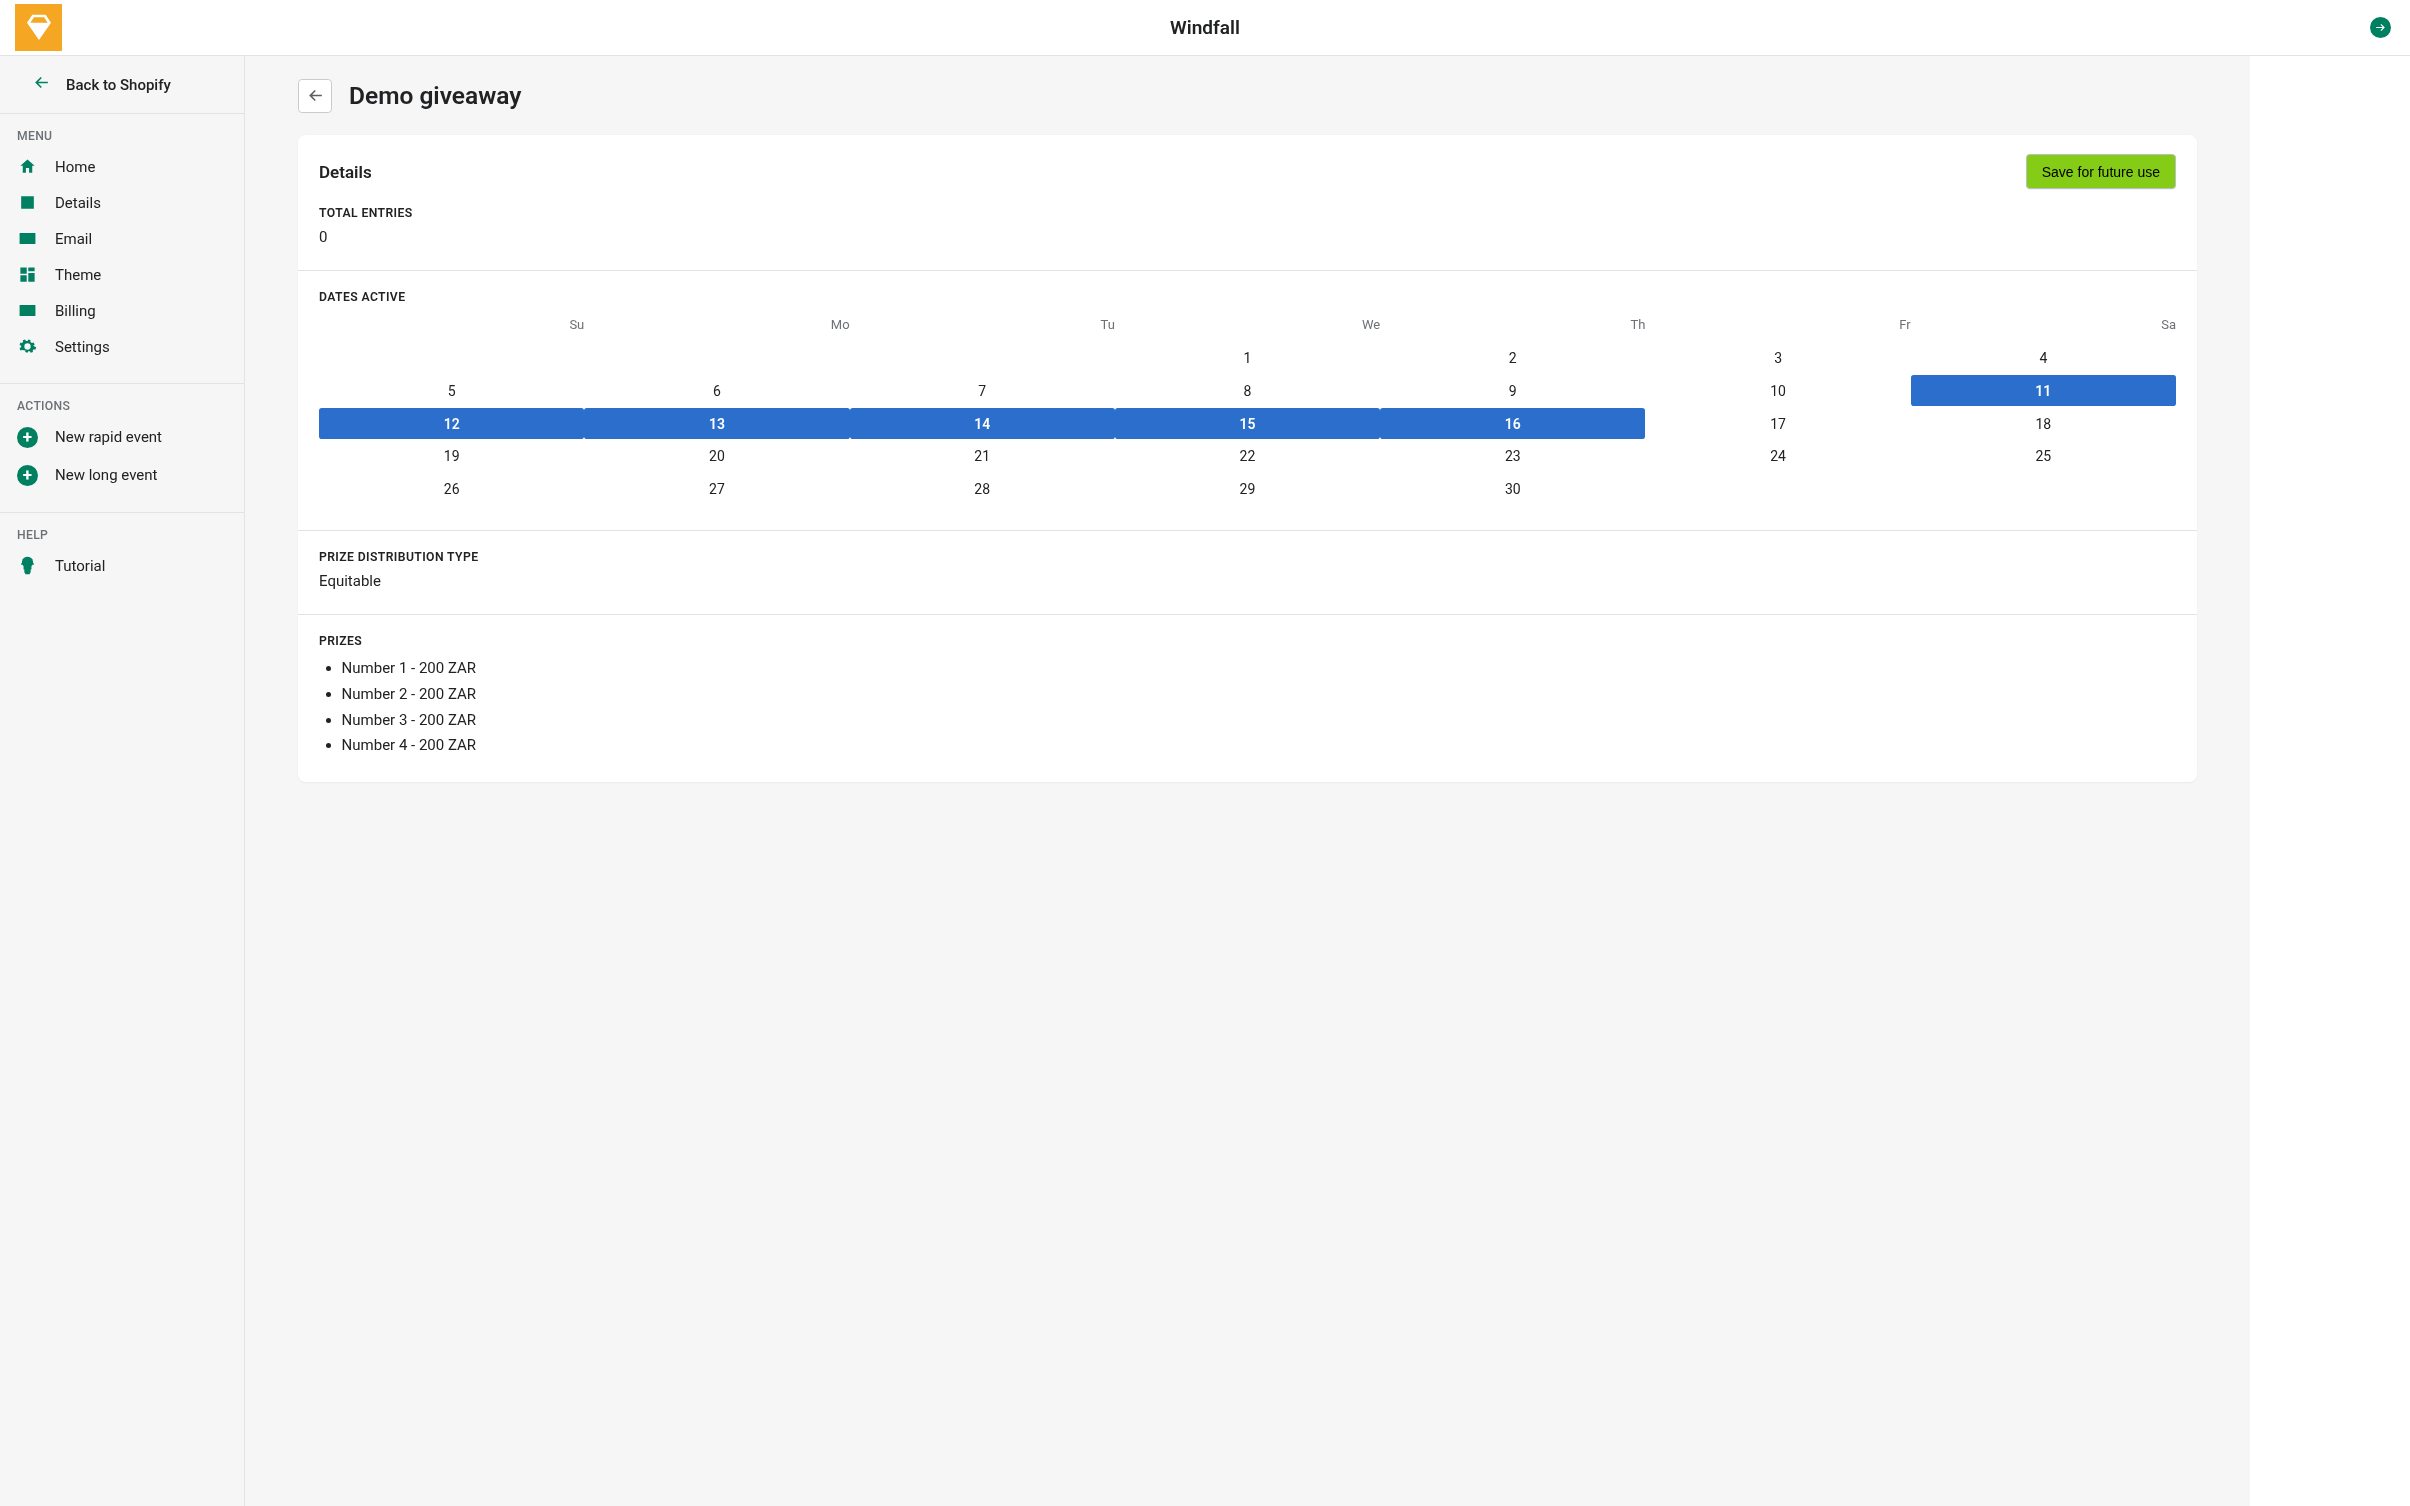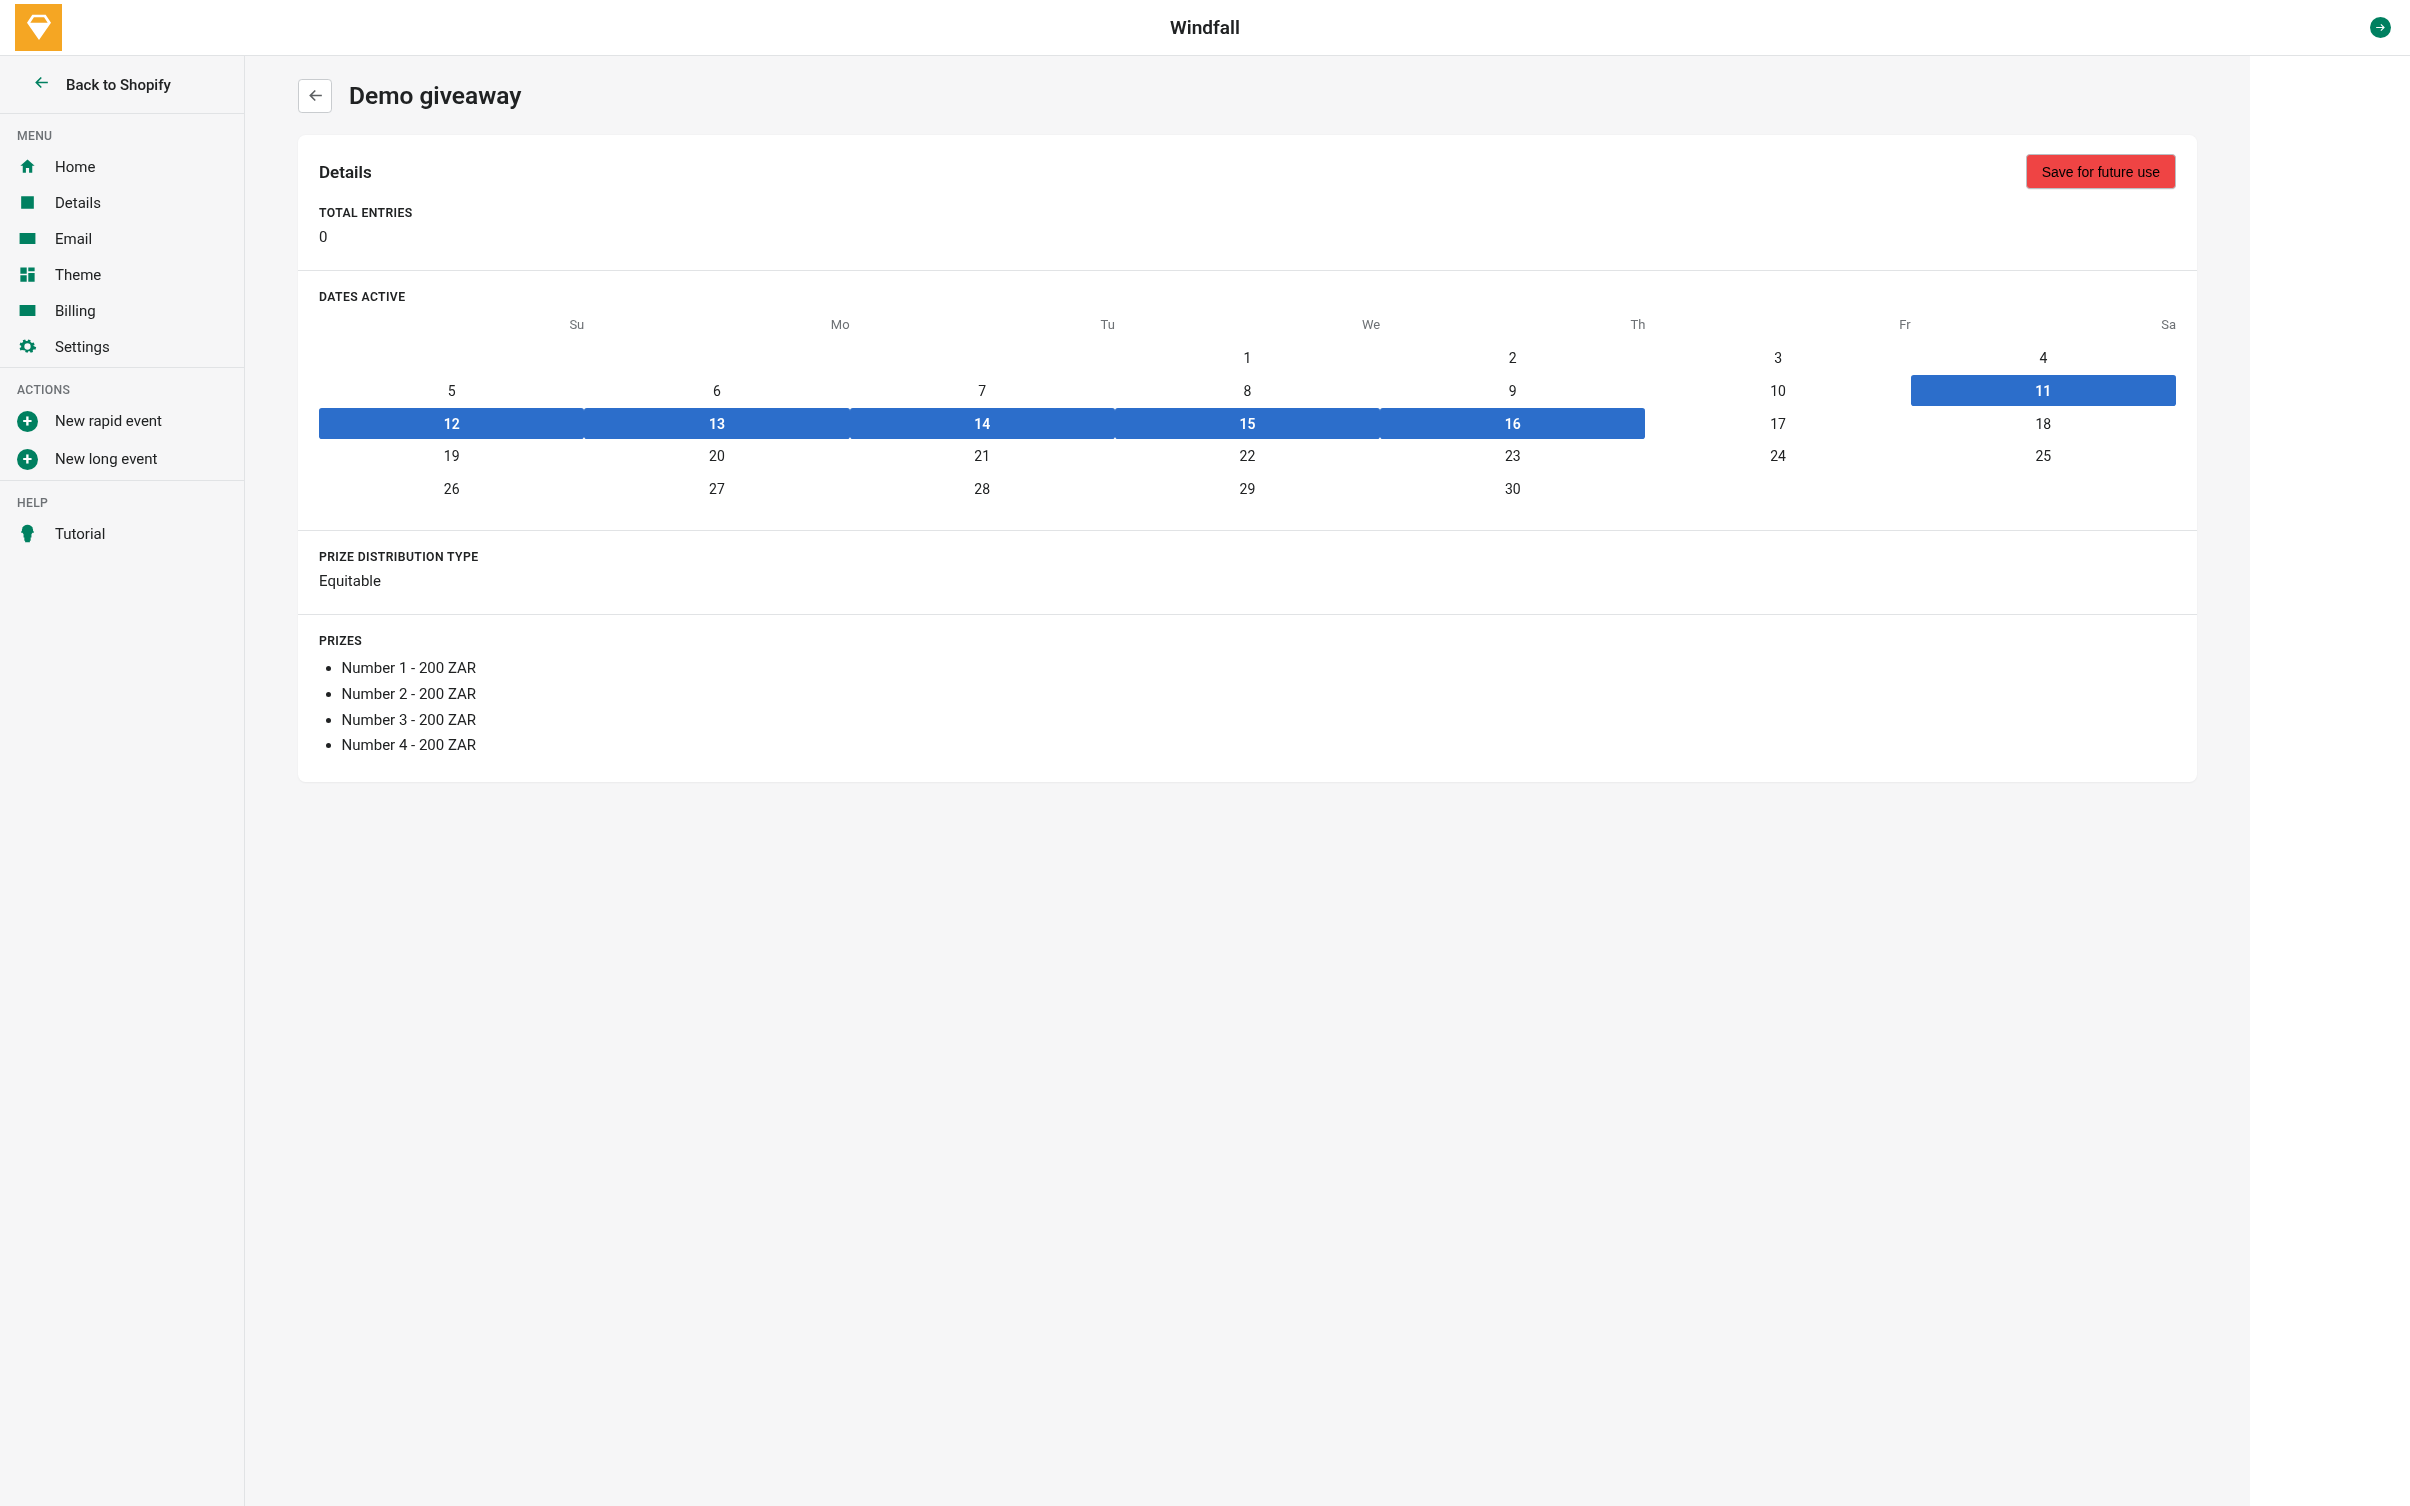--- a/index.html
+++ b/index.html
@@ -73,21 +73,21 @@
   .nav-item {
     display: flex;
     align-items: center;
     gap: 17px;
     padding: 8.5px 17px;
     font-size: 15px;
     cursor: pointer;
   }
   .nav-item .ico { width: 21px; display:flex; justify-content:center; }
   .nav-item svg { width: 19px; height: 19px; fill: #008060; }
-  .nav-group { padding-bottom: 2px; border-bottom: 0.9px solid #e1e3e5; }
+  .nav-group { padding-bottom: 18px; border-bottom: 0.9px solid #e1e3e5; }
   .plus-circle {
     width: 21px; height: 21px; border-radius: 50%; background:#008060;
     display:flex;align-items:center;justify-content:center;color:#fff;font-weight:700;font-size:17px;line-height:1;
   }
 
   .main {
     flex: 1;
     overflow-y: auto;
     padding: 22.6px 53px 38px 53px;
   }
@@ -127,21 +127,21 @@
     justify-content: space-between;
     align-items: center;
     margin-bottom: 17px;
   }
   .details-heading {
     font-size: 17px;
     font-weight: 600;
   }
   .btn-outline {
     border: 0.9px solid #babfc3;
-    background: #ef4444;
+    background: #84cc16;
     border-radius: 3.8px;
     padding: 8.5px 15px;
     font-size: 14px;
     cursor: pointer;
     box-shadow: 0 0.9px 0 rgba(0,0,0,.05);
   }
   .field-label {
     font-size: 12.2px;
     font-weight: 600;
     letter-spacing: 0.4px;

